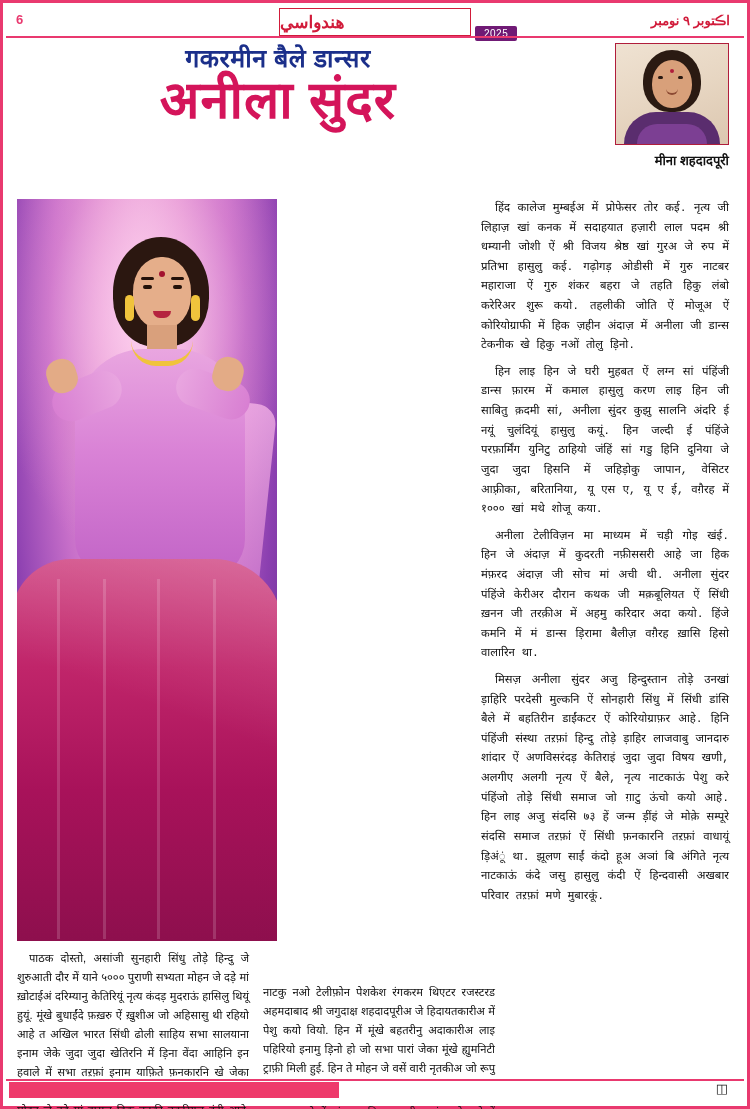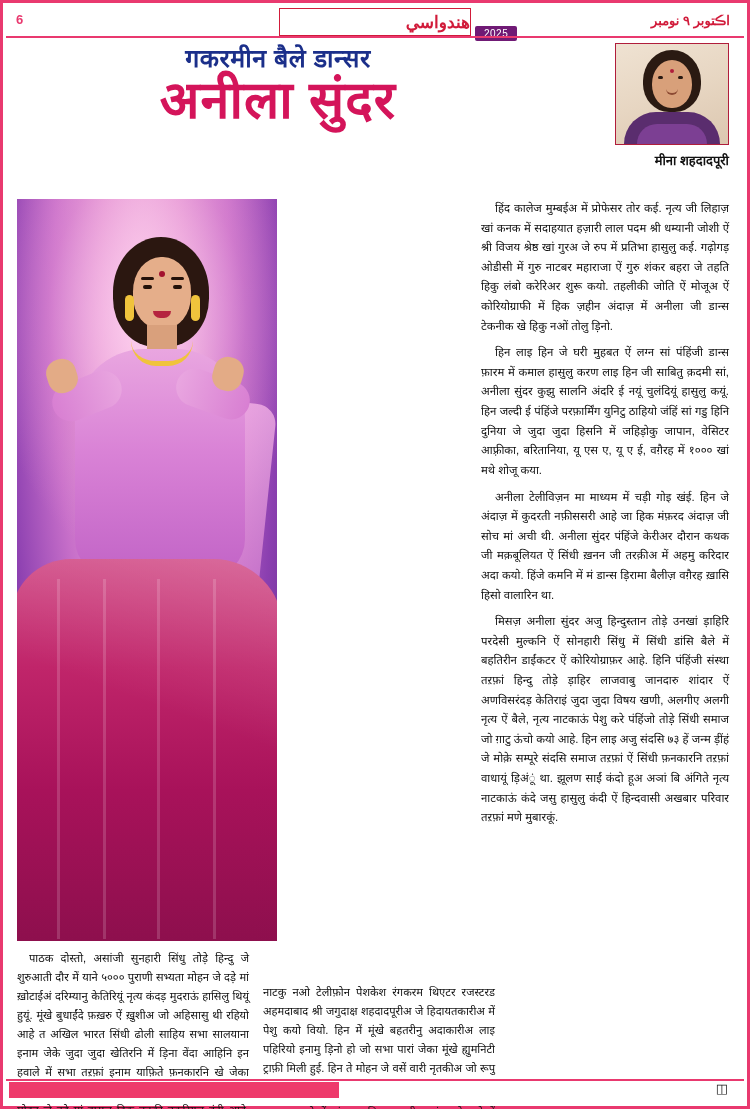--- a/index.html
+++ b/index.html
@@ -23,21 +23,21 @@
     display:flex;align-items:center;
   }
   .pg-num{
     position:absolute;left:10px;top:6px;
     font-size:13px;color:#e9396f;font-weight:bold;
   }
   .logo-box{
     position:absolute;left:50%;transform:translateX(-50%);
     top:2px;width:190px;height:26px;
     border:1px solid #d11b3a;
-    display:flex;align-items:center;justify-content:flex-end;
+    display:flex;align-items:center;justify-content:flex-start;
   }
   .logo-text{
     font-family:"Liberation Serif", serif;
     font-size:17px;color:#d11b3a;font-weight:bold;letter-spacing:1px;
   }
   .year-box{
     position:absolute;left:calc(50% + 100px);top:20px;
     background:#701a75;color:#fff;font-size:10px;
     padding:2px 9px;border-radius:2px;letter-spacing:.5px;
   }
@@ -160,20 +160,21 @@
   .mp-dupatta{
     position:absolute;left:126px;top:200px;width:118px;height:320px;
     background:linear-gradient(180deg, rgba(247,182,232,.75), rgba(205,96,196,.55));
     border-radius:50px 20px 40px 60px;transform:rotate(6deg);
   }
   
   .col-right{
     position:absolute;top:196px;right:18px;width:248px;
     font-size:11.4px;line-height:1.72;color:#111;
     text-align:justify;
+    font-family:Liberation Mono, monospace;
   }
   .col-right p{margin:0 0 7px 0;text-indent:14px;}
   
   .bottom-cols{
     position:absolute;left:14px;right:18px;top:946px;height:128px;
     display:flex;gap:14px;
   }
   .bcol{
     width:232px;
     font-size:11.2px;line-height:1.7;color:#111;text-align:justify;

